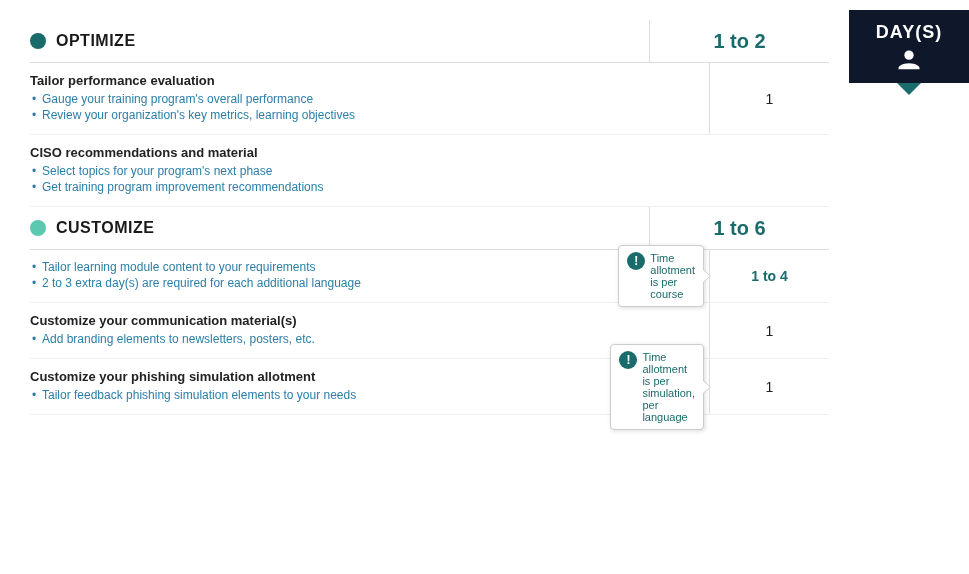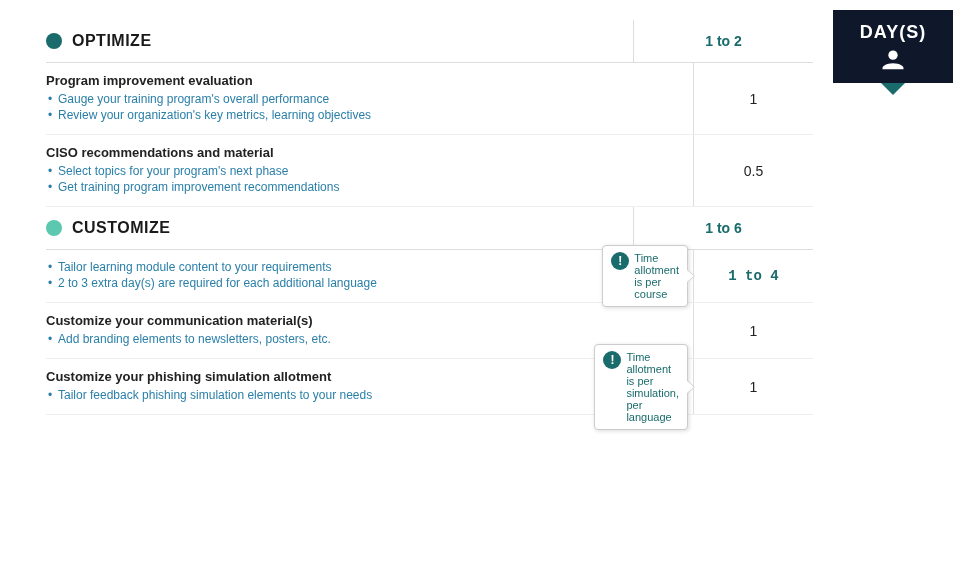--- a/index.html
+++ b/index.html
@@ -7,21 +7,21 @@
       font-family: Arial, sans-serif;
       background: #fff;
       width: 969px;
       min-height: 574px;
       overflow: hidden;
     }
 
     .container {
       display: flex;
       width: 969px;
-      padding: 10px 16px;
+      padding: 10px 0;
     }
 
     .content-area {
       flex: 1;
       padding: 10px 20px 10px 30px;
     }
 
     .days-column {
       width: 120px;
       flex-shrink: 0;
@@ -198,21 +198,20 @@
       padding: 10px 0;
       display: flex;
       align-items: center;
       justify-content: center;
       height: 100%;
     }
 
     .days-value.range {
       color: #1a6b6b;
       font-weight: bold;
-      font-family: Liberation Mono, monospace;
     }
 
     .section-row {
       display: flex;
       border-bottom: 1px solid #ddd;
     }
 
     .section-left {
       flex: 1;
       padding: 12px 10px 12px 0;
@@ -224,21 +223,21 @@
       width: 180px;
       display: flex;
       align-items: center;
       justify-content: center;
       border-left: 1px solid #ddd;
     }
 
     .section-days-range {
       color: #1a6b6b;
       font-weight: bold;
-      font-size: 14px;
+      font-size: 20px;
     }
   </style>
 </head>
 <body>
 
 <div class="container">
   <div class="content-area">
     <div class="rows-wrapper">
 
       <div class="section-row">
@@ -246,37 +245,34 @@
           <div class="section-dot dot-blue"></div>
           <span class="section-title">OPTIMIZE</span>
         </div>
         <div class="section-right">
           <span class="section-days-range">1 to 2</span>
         </div>
       </div>
 
       <div class="main-row">
         <div class="left-cell">
-          <div class="item-title">Program improvement evaluation</div>
+          <div class="item-title">Tailor performance evaluation</div>
           <div class="item-bullet">Gauge your training program's overall performance</div>
           <div class="item-bullet">Review your organization's key metrics, learning objectives</div>
         </div>
         <div class="right-cell">
           <div class="days-value">1</div>
         </div>
       </div>
 
       <div class="main-row">
         <div class="left-cell">
           <div class="item-title">CISO recommendations and material</div>
           <div class="item-bullet">Select topics for your program's next phase</div>
           <div class="item-bullet">Get training program improvement recommendations</div>
-        </div>
-        <div class="right-cell">
-          <div class="days-value">0.5</div>
         </div>
       </div>
 
       <div class="section-row">
         <div class="section-left">
           <div class="section-dot dot-green"></div>
           <span class="section-title">CUSTOMIZE</span>
         </div>
         <div class="section-right">
           <span class="section-days-range">1 to 6</span>

